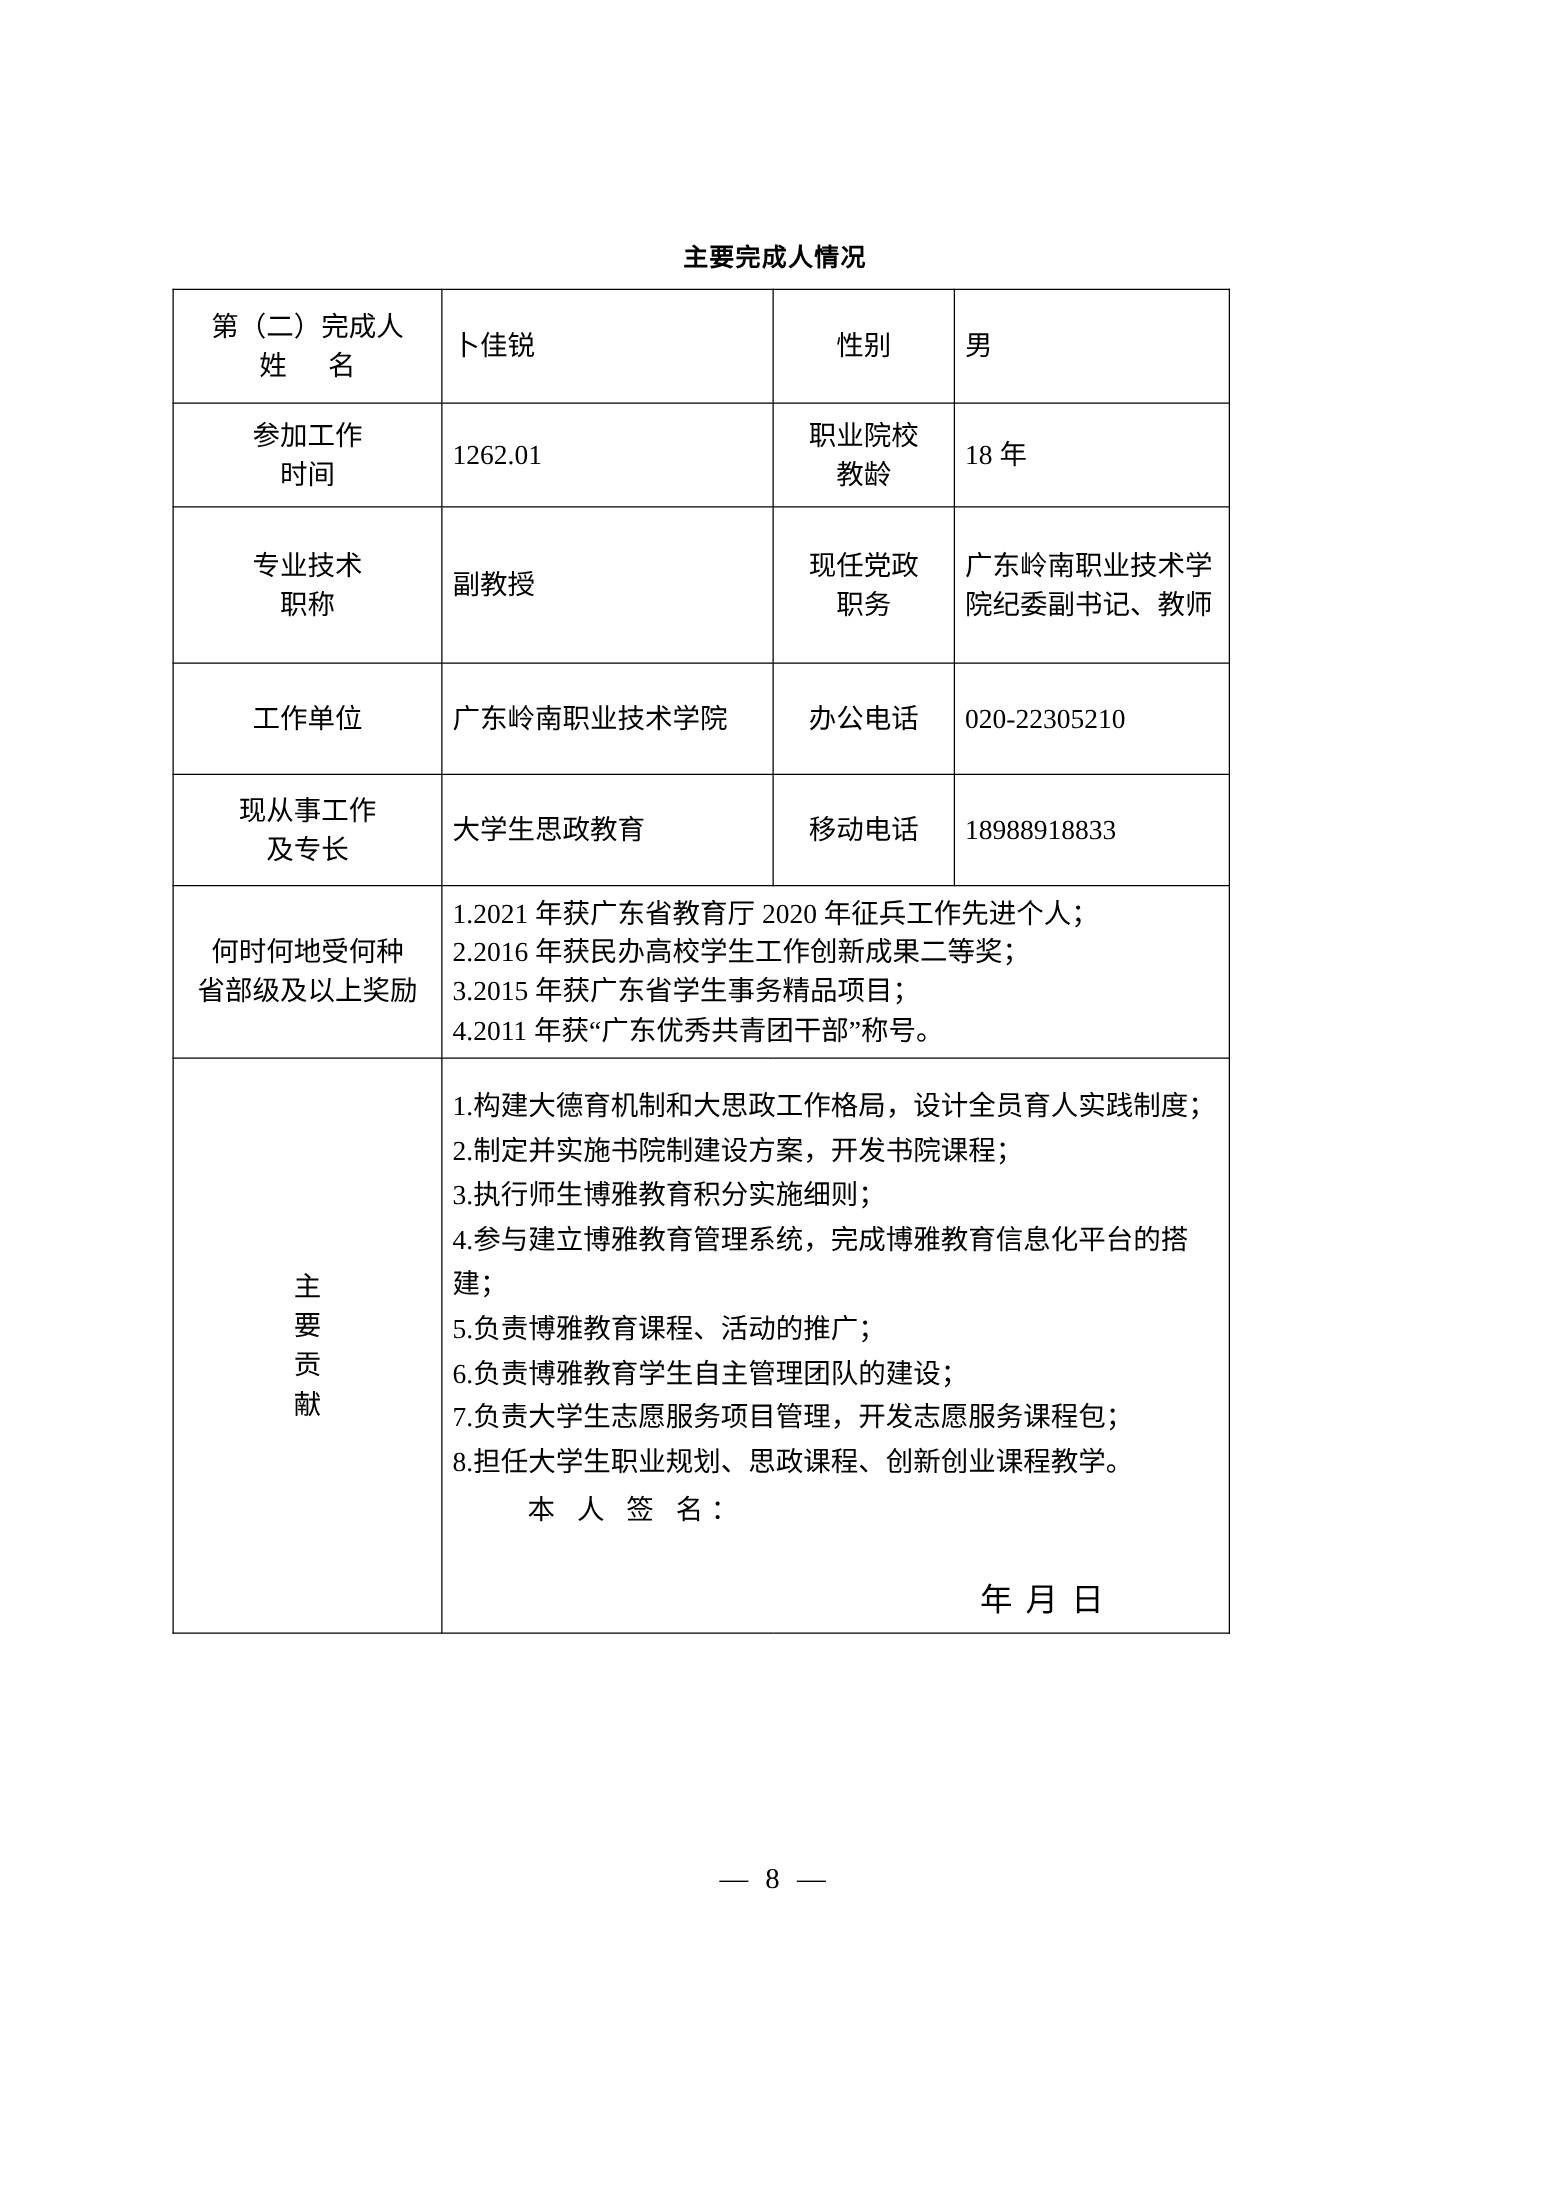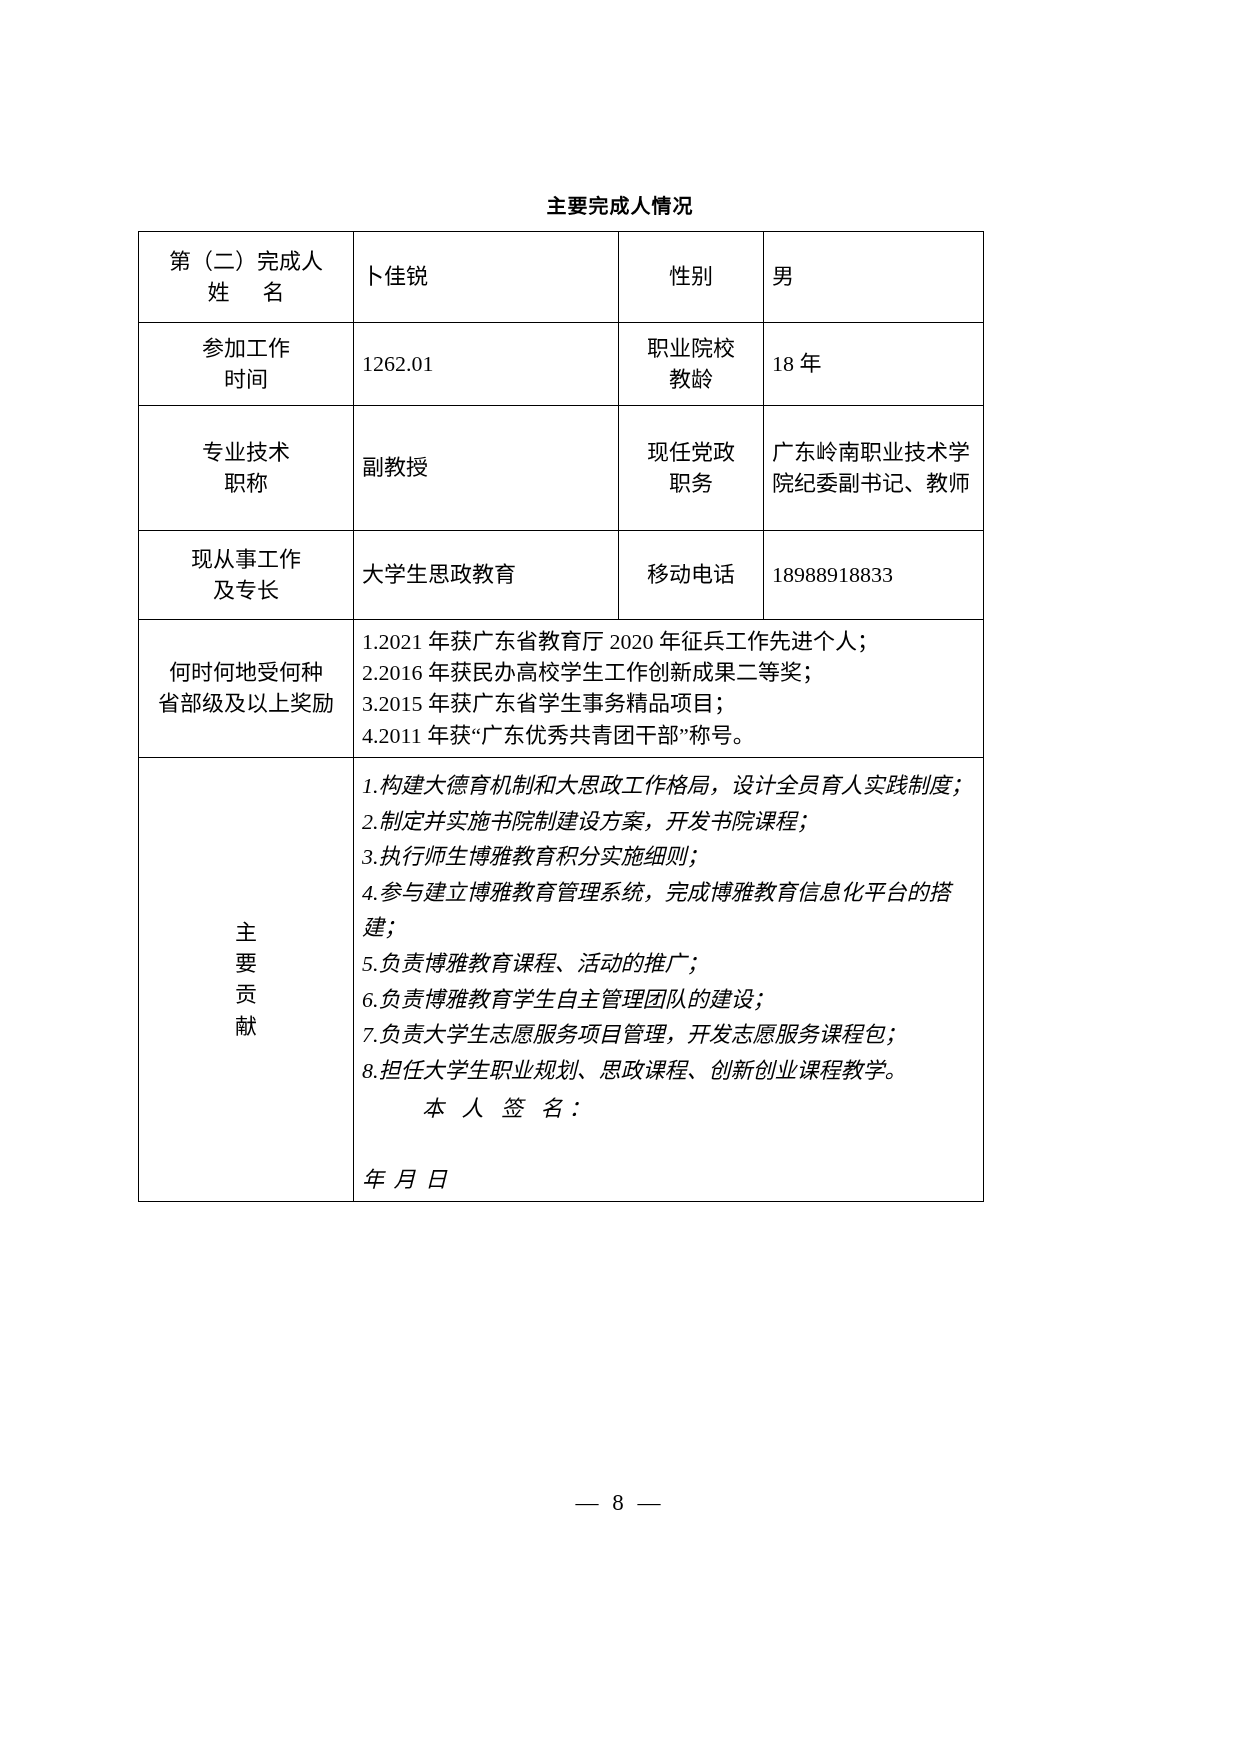--- a/index.html
+++ b/index.html
@@ -81,21 +81,22 @@
     font-size: 22px;
   }
   .signature {
     margin-top: 4px;
     font-size: 22px;
     letter-spacing: 6px;
     padding-left: 60px;
   }
   .datetime {
     margin-top: 40px;
-    font-size: 22px;
+    text-align: right;
+    font-size: 26px;
     letter-spacing: 2px;
     padding-right: 90px;
   }
   .contrib-inner {
     min-height: 380px;
     display: block;
   }
   .page-num {
     position: absolute;
     top: 1490px;
@@ -138,40 +139,46 @@
       </tr>
       <tr>
         <td class="lbl" style="height:112px">专业技术
 职称</td>
         <td class="val">副教授</td>
         <td class="lbl">现任党政
 职务</td>
         <td class="val">广东岭南职业技术学院纪委副书记、教师</td>
       </tr>
       <tr>
+        <td class="lbl" style="height:76px">工作单位</td>
+        <td class="val">广东岭南职业技术学院</td>
+        <td class="lbl">办公电话</td>
+        <td class="val">020-22305210</td>
+      </tr>
+      <tr>
         <td class="lbl" style="height:76px">现从事工作
 及专长</td>
         <td class="val">大学生思政教育</td>
         <td class="lbl">移动电话</td>
         <td class="val">18988918833</td>
       </tr>
       <tr>
         <td class="lbl">何时何地受何种
 省部级及以上奖励</td>
         <td class="block" colspan="3">1.2021 年获广东省教育厅 2020 年征兵工作先进个人；
 2.2016 年获民办高校学生工作创新成果二等奖；
 3.2015 年获广东省学生事务精品项目；
 4.2011 年获“广东优秀共青团干部”称号。</td>
       </tr>
       <tr>
         <td class="vert-label" style="width:70px">主
 要
 贡
 献</td>
-        <td colspan="3" style="vertical-align:top; padding-top:10px;font-style:italic;">
+        <td colspan="3" style="vertical-align:top; padding-top:20px;">
           <div class="contrib-inner">
             <div class="contrib-body">1.构建大德育机制和大思政工作格局，设计全员育人实践制度；
 2.制定并实施书院制建设方案，开发书院课程；
 3.执行师生博雅教育积分实施细则；
 4.参与建立博雅教育管理系统，完成博雅教育信息化平台的搭建；
 5.负责博雅教育课程、活动的推广；
 6.负责博雅教育学生自主管理团队的建设；
 7.负责大学生志愿服务项目管理，开发志愿服务课程包；
 8.担任大学生职业规划、思政课程、创新创业课程教学。</div>
             <div class="signature">本 人 签 名：</div>

